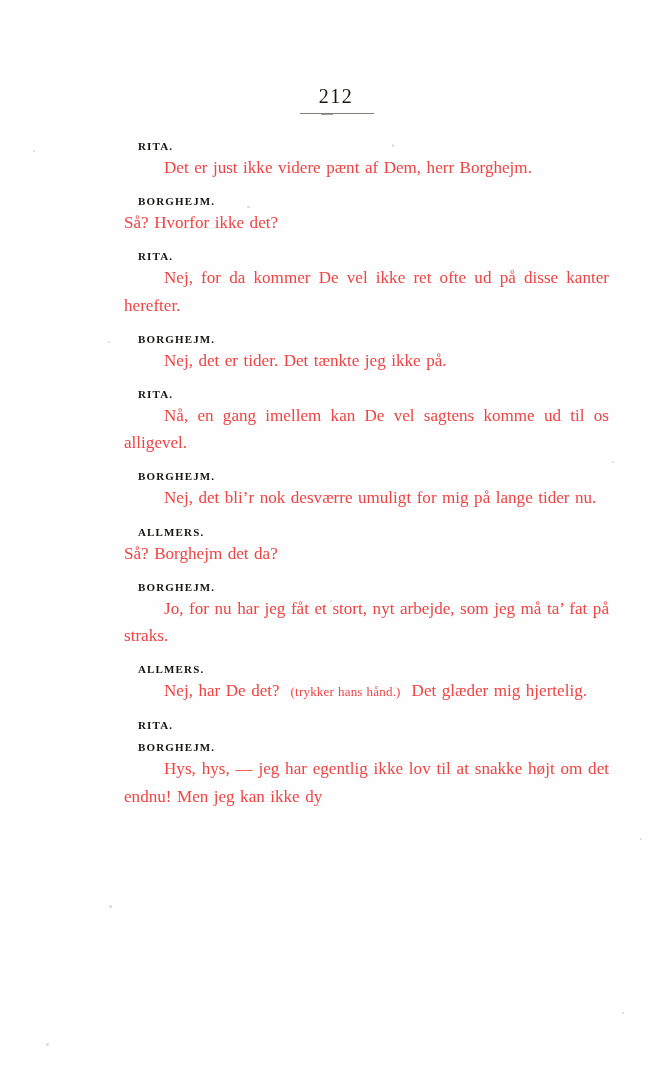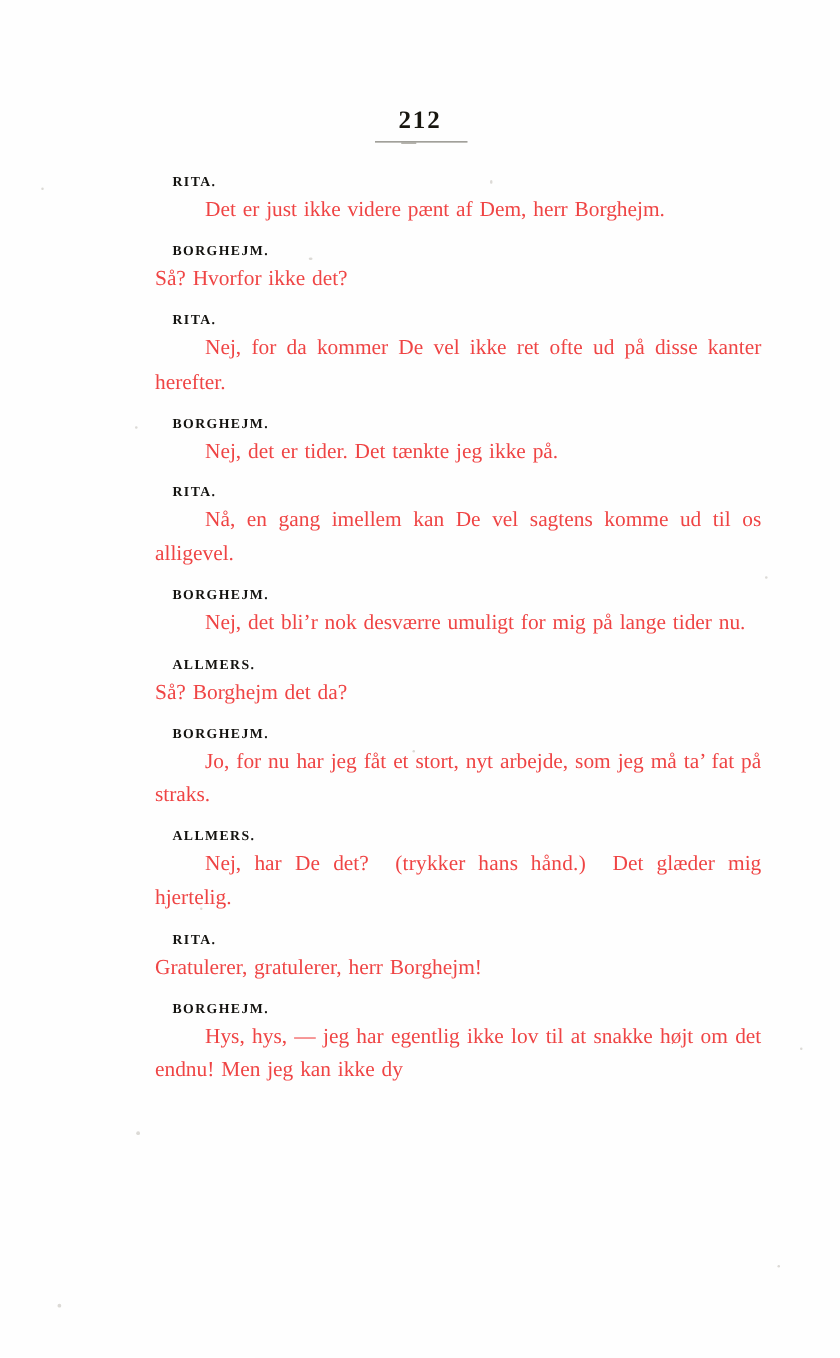--- a/index.html
+++ b/index.html
@@ -36,21 +36,21 @@
   .folio-wrap {
     position: absolute;
     left: 0;
     right: 0;
     top: 86px;
     text-align: center;
   }
   .folio {
     display: inline-block;
     font-size: 20px;
-    font-weight: 700;
+    font-weight: 400;
     letter-spacing: 1.5px;
     line-height: 1;
     color: #18160f;
     padding: 0 2px 5px 2px;
   }
   .folio-rule {
     position: absolute;
     left: 50%;
     top: 113px;
     width: 74px;
@@ -101,21 +101,21 @@
   }
   .line.noindent {
     text-indent: 0;
   }
   
   .line.short {
     text-align: right;
   }
 
   .stage {
-    font-size: 17px;
+    font-size: 13px;
     letter-spacing: .2px;
     word-spacing: .5px;
   }
 
   
   .block { margin-bottom: 0; }
   .block + .block { margin-top: 10px; }
 </style>
 </head>
 <body>
@@ -182,21 +182,20 @@
       <p class="line indent">Jo, for nu har jeg fåt et stort, nyt arbejde, som jeg må ta’ fat på straks.</p>
     </div>
 
     <div class="block">
       <div class="speaker">ALLMERS.</div>
       <p class="line indent"><span>Nej, har De det?</span>&nbsp; <span class="stage">(trykker hans hånd.)</span>&nbsp; <span>Det glæder mig hjertelig.</span></p>
     </div>
 
     <div class="block">
       <div class="speaker">RITA.</div>
-      <p class="line noindent short">Gratulerer, gratulerer, herr Borghejm!</p>
     </div>
 
     <div class="block">
       <div class="speaker">BORGHEJM.</div>
       <p class="line indent">Hys, hys, — jeg har egentlig ikke lov til at snakke højt om det endnu!  Men jeg kan ikke dy</p>
     </div>
 
   </div>
 </div>
 

